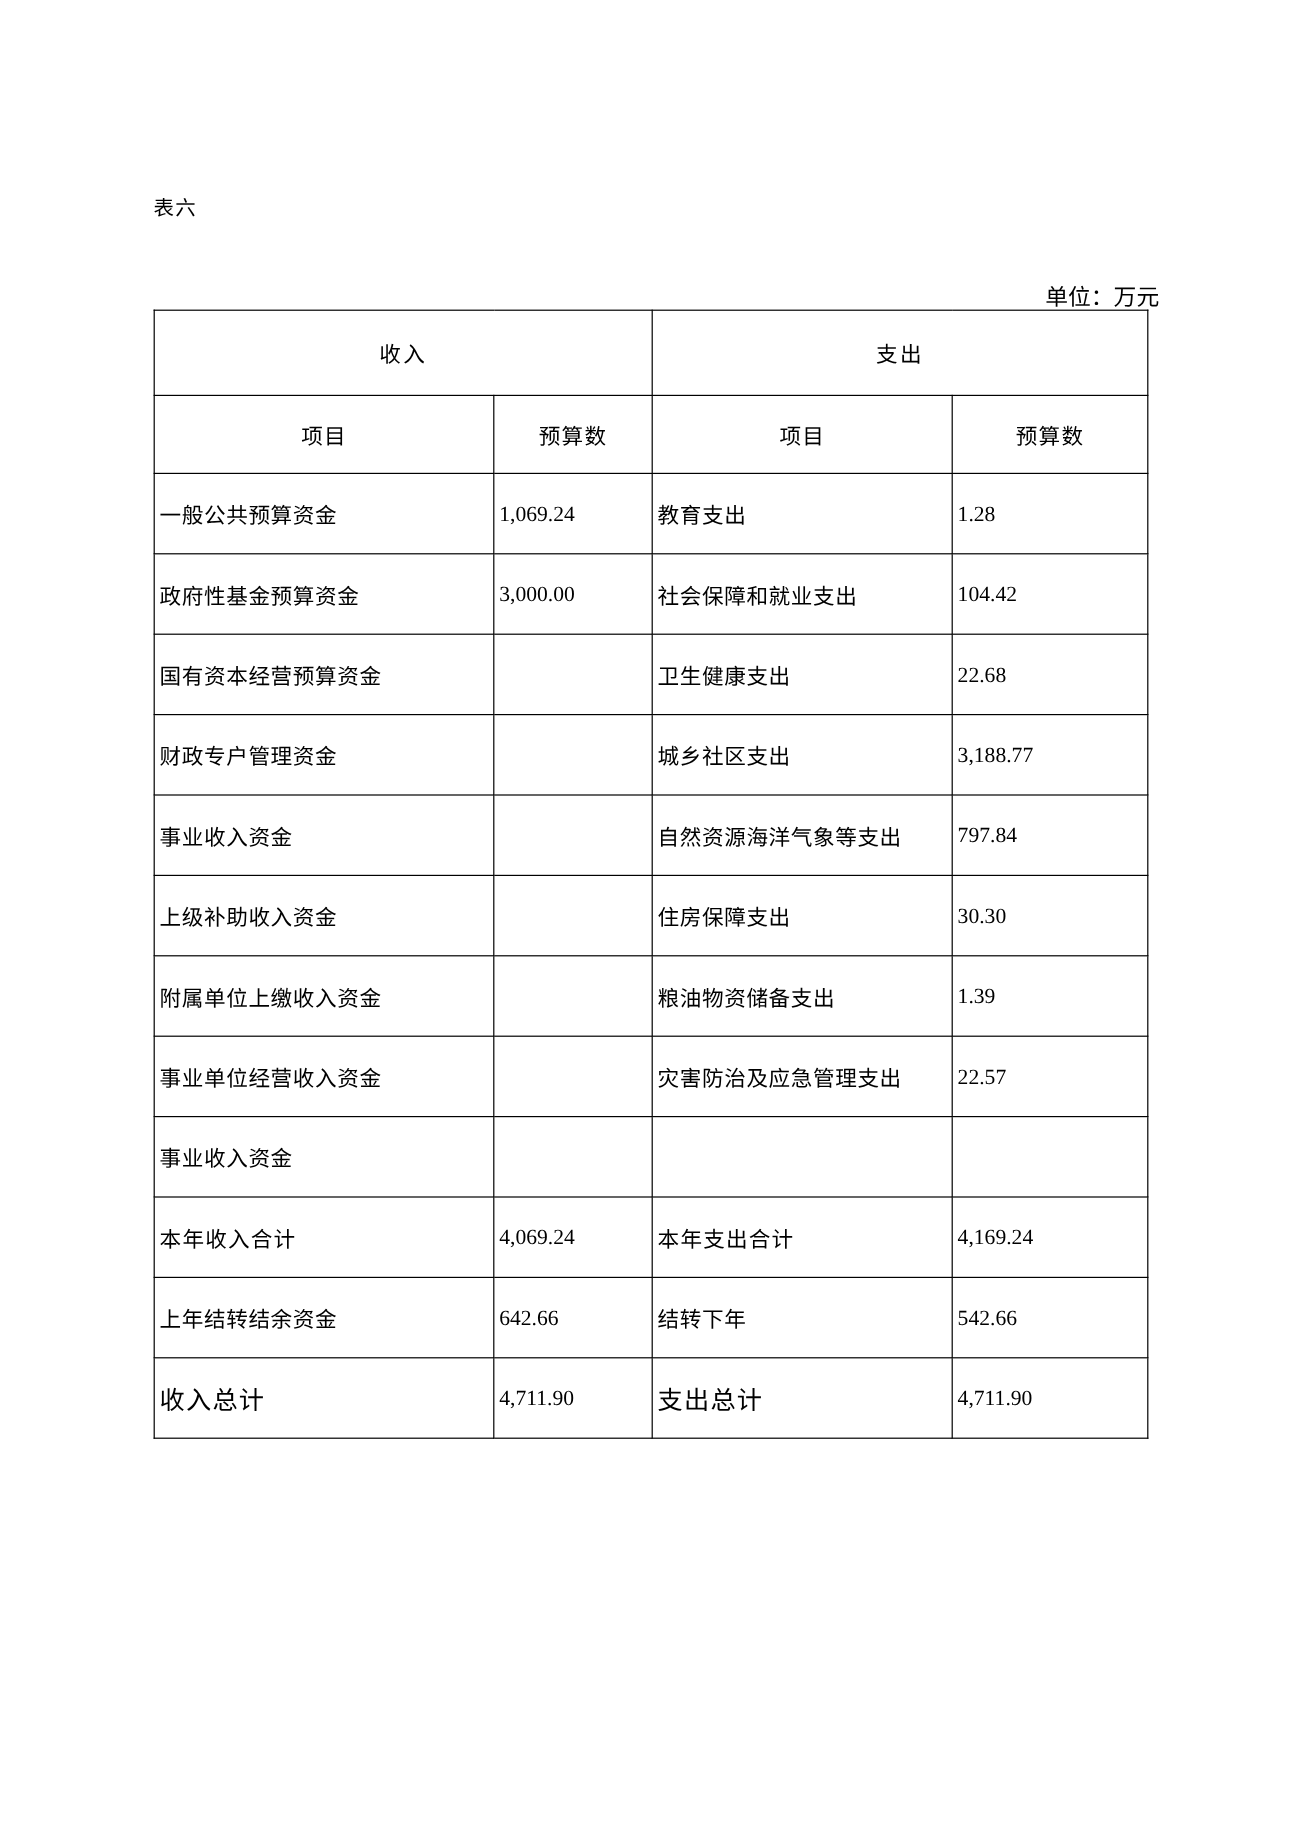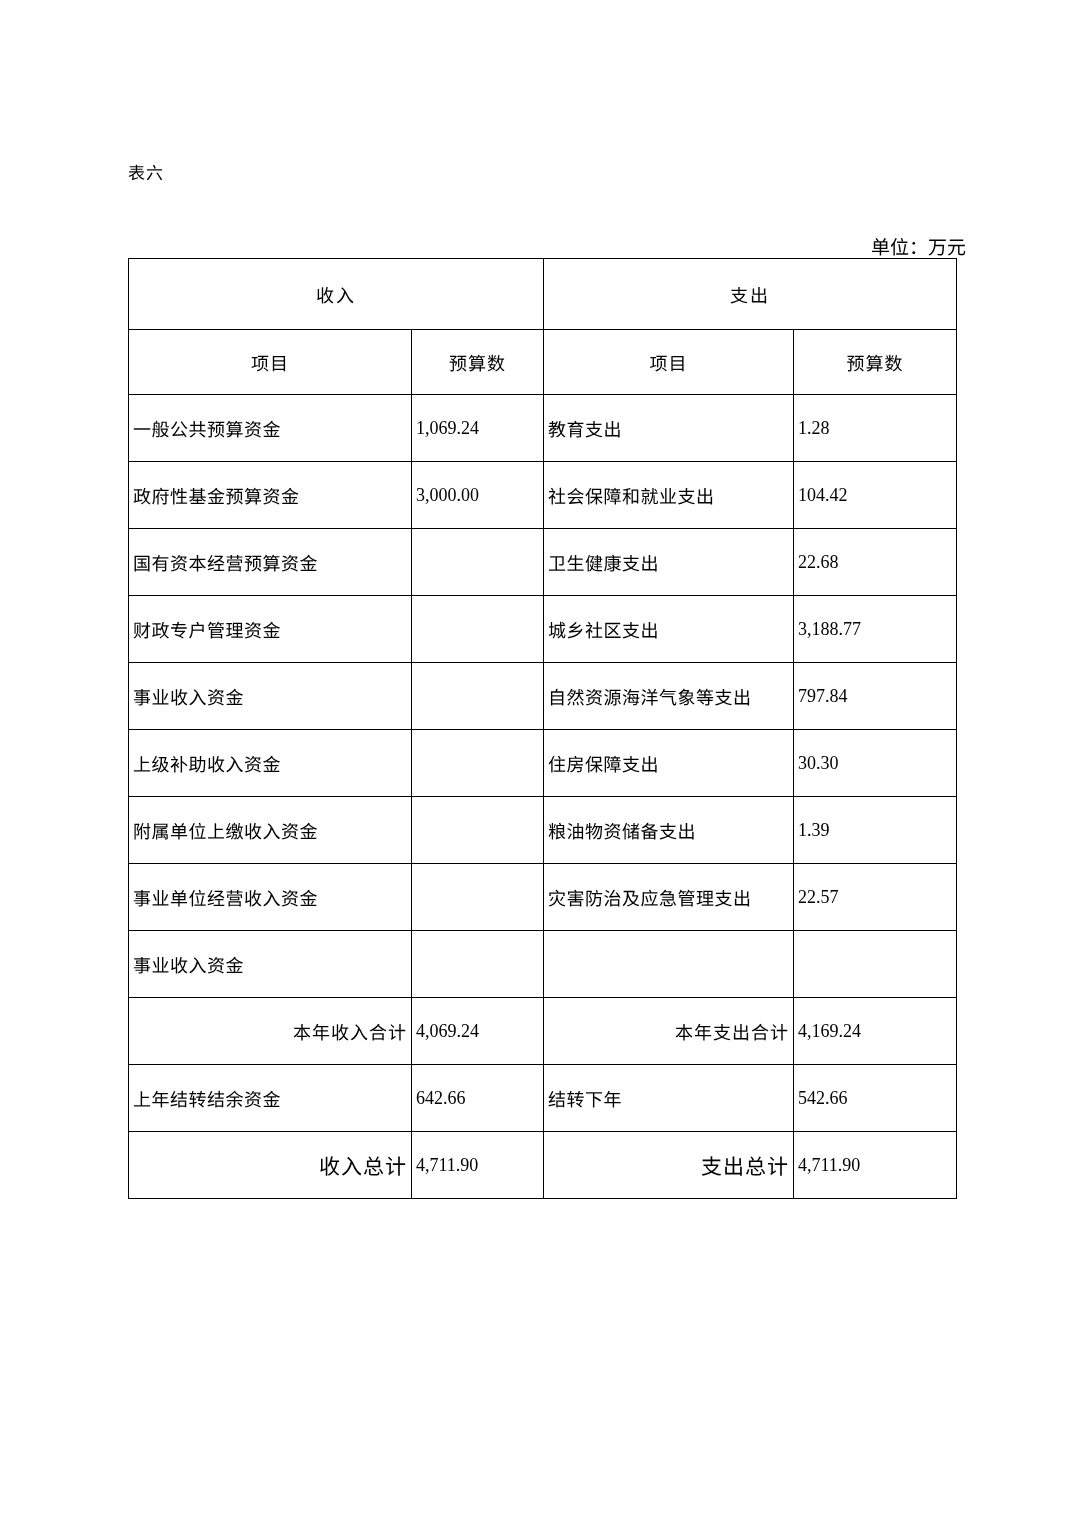--- a/index.html
+++ b/index.html
@@ -83,21 +83,21 @@
     font-size: 18px;
     letter-spacing: 0.5px;
   }
   .cell-num {
     height: 58px;
     padding-right: 8px;
     font-size: 19px;
   }
   .cell-total-item {
     height: 58px;
-    text-align: right;
+    text-align: left;
     font-size: 19px;
     font-weight: bold;
     letter-spacing: 1px;
   }
   .cell-total-item.big {
     font-size: 21px;
   }
   .w-item-left { width: 283px; }
   .w-num-left  { width: 132px; }
   .w-item-right{ width: 250px; }

